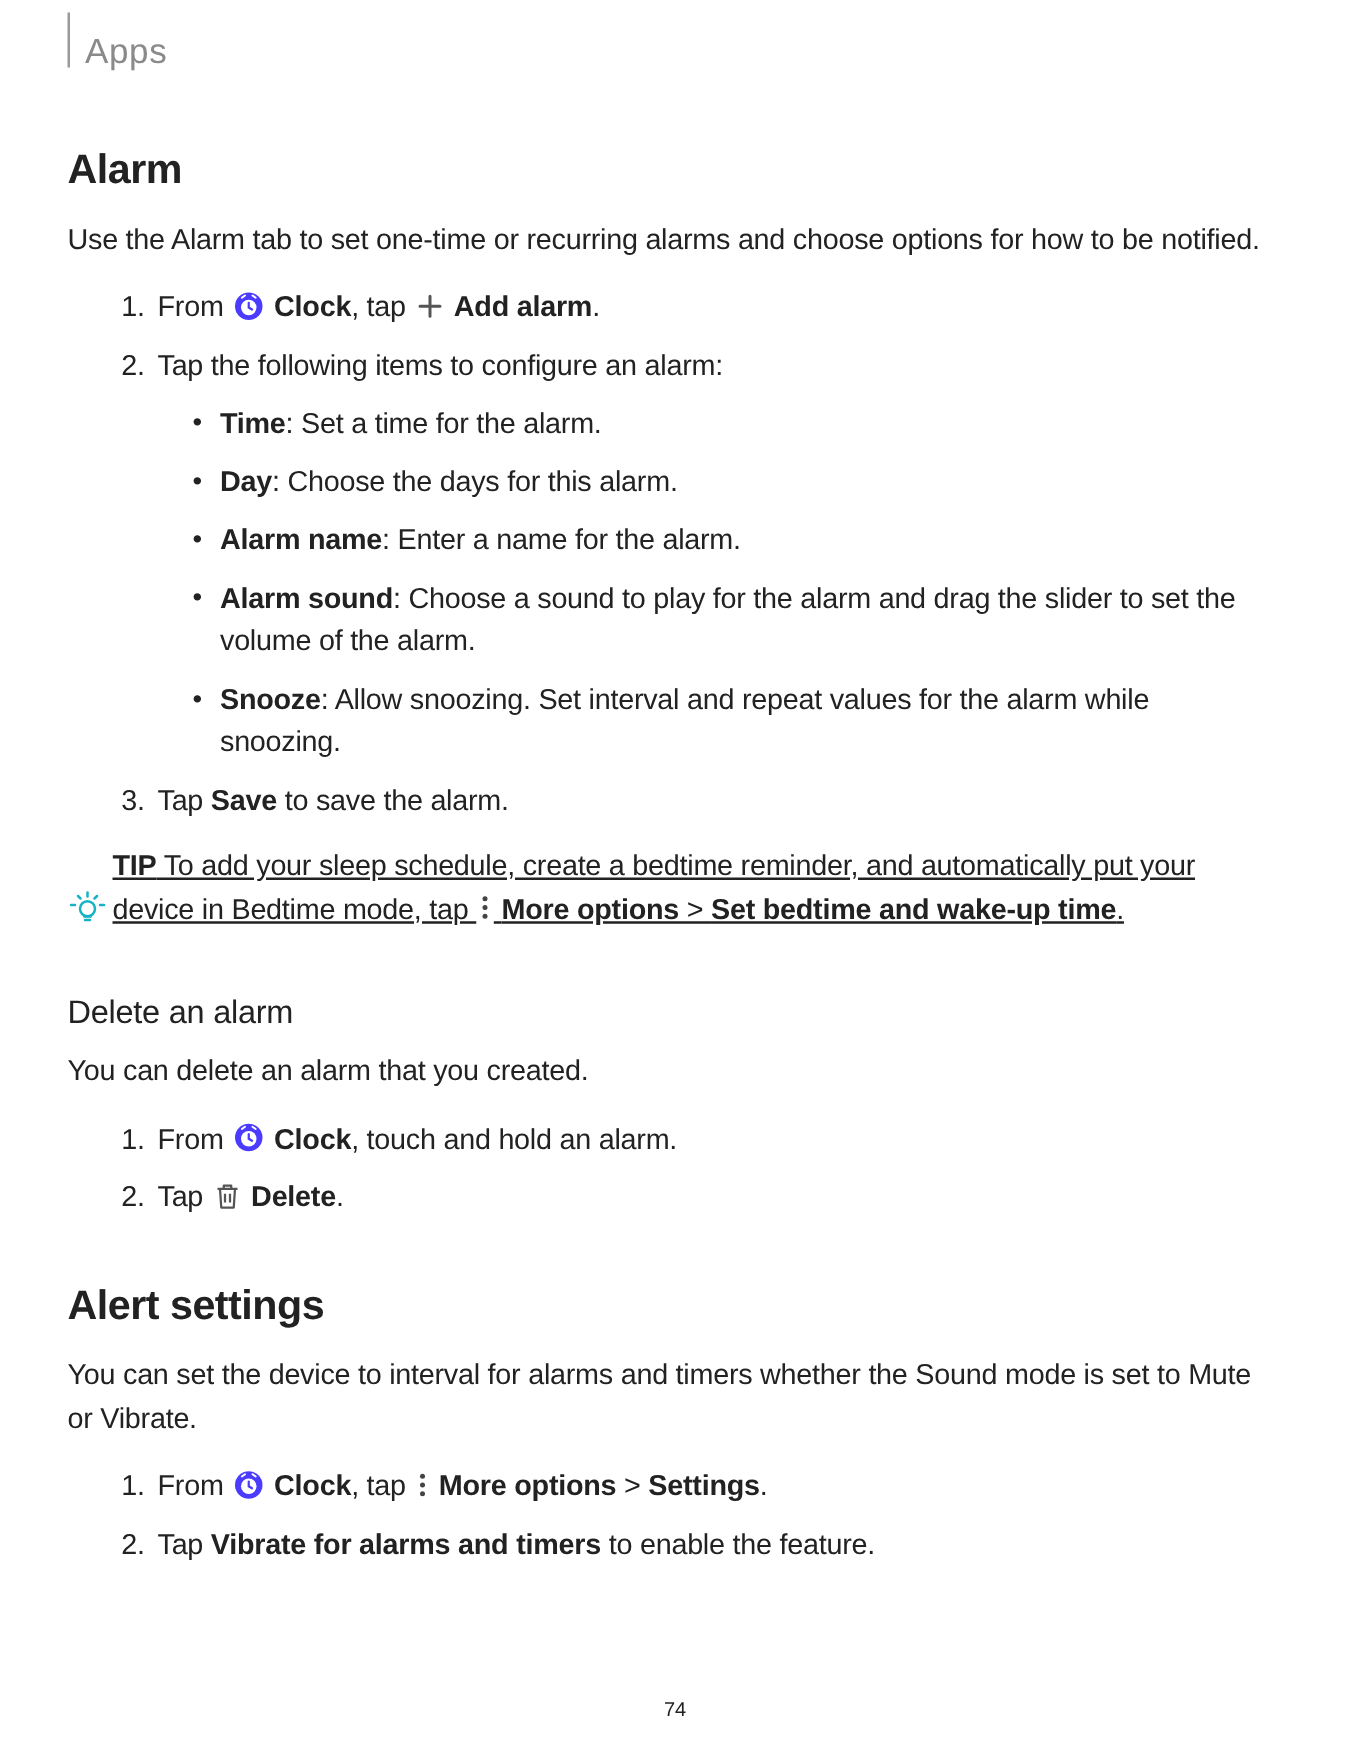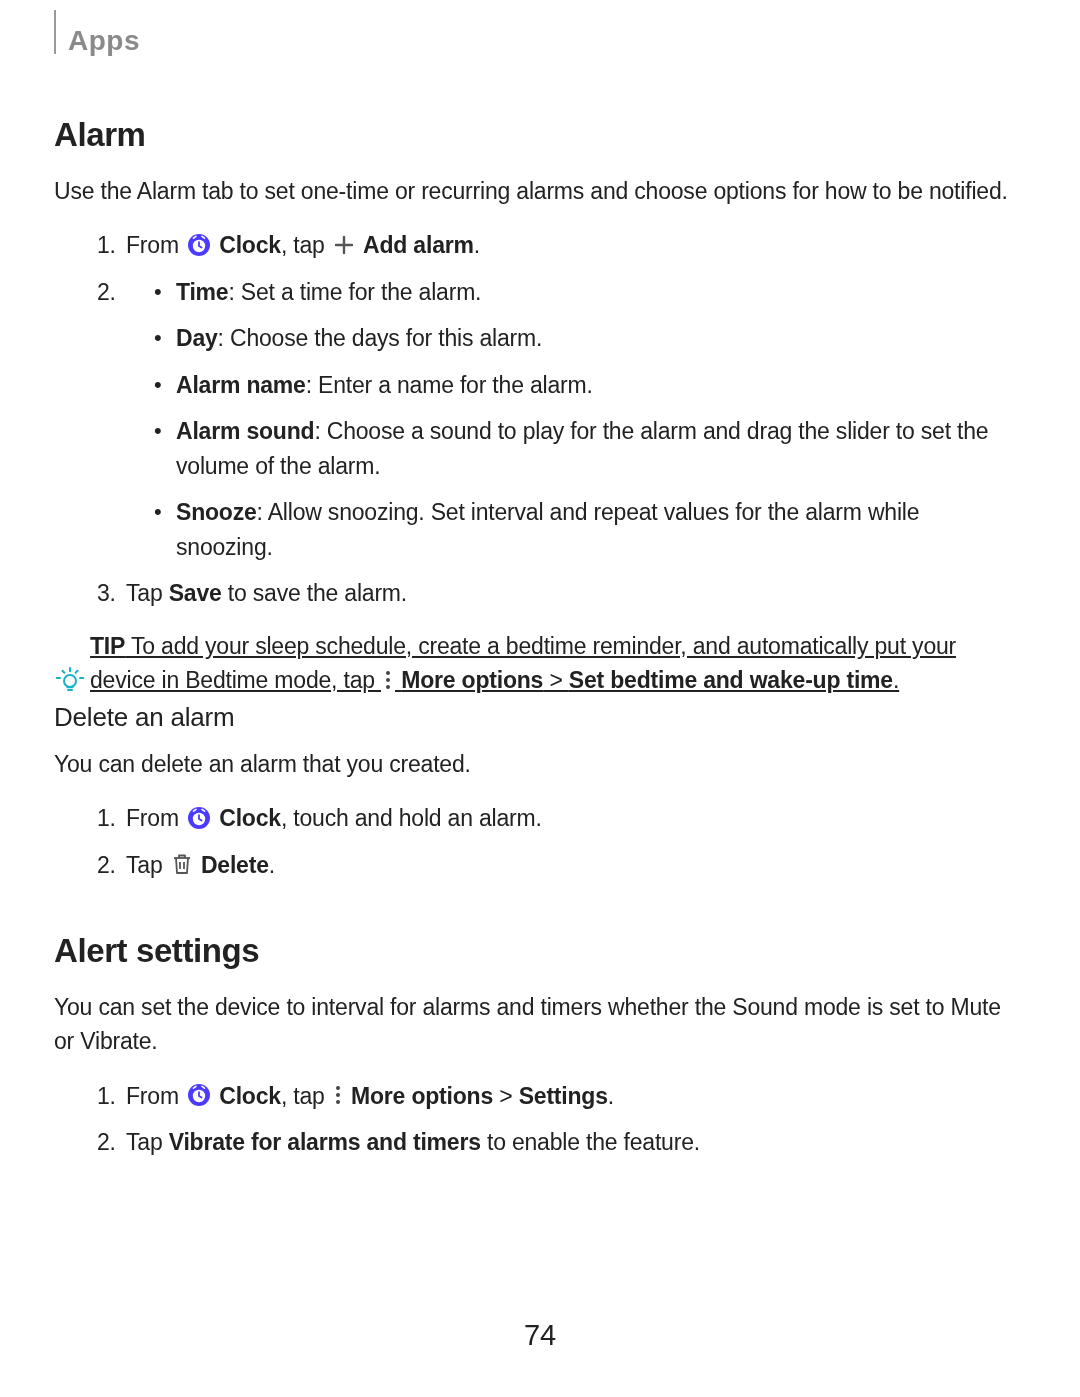--- a/index.html
+++ b/index.html
@@ -23,32 +23,33 @@
   .header-divider {
     width: 2px;
     height: 44px;
     background: #9a9a9a;
     margin-right: 12px;
     margin-top: -10px;
   }
   .header-label {
     color: #8a8a8a;
     font-size: 28px;
-    font-weight: 700;
+    font-weight: 400;
     letter-spacing: 0.5px;
   }
   h2.section-title {
     font-size: 33px;
     font-weight: 600;
     margin-bottom: 14px;
     letter-spacing: -0.4px;
   }
   h3.subsection-title {
     font-size: 26px;
     font-weight: 400;
+    margin-top: 46px;
     margin-bottom: 10px;
     letter-spacing: -0.2px;
   }
   p.intro {
     margin-bottom: 20px;
   }
   ol.steps {
     list-style: decimal;
     padding-left: 68px;
     margin-top: 6px;
@@ -101,25 +102,25 @@
     justify-content: center;
     padding-top: 2px;
     margin-left: -4px;
   }
   .tip-body {
     flex: 1;
     padding-left: 0px;
   }
   .page-num {
     position: absolute;
-    bottom: 40px;
+    bottom: 16px;
     left: 0;
     width: 100%;
     text-align: center;
-    font-size: 29px;
+    font-size: 16px;
   }
 </style>
 </head>
 <body>
 
 <div class="header-bar">
   <div class="header-divider"></div>
   <div class="header-label">Apps</div>
 </div>
 
@@ -141,20 +142,21 @@
     <span class="bold">Clock</span><span>, tap </span>
     <span class="icon">
       <svg width="22" height="22" viewBox="0 0 22 22">
         <path d="M11 3 V19 M3 11 H19" stroke="#555" stroke-width="2.4" stroke-linecap="round"></path>
       </svg>
     </span>
     <span class="bold">Add alarm</span><span>.</span>
   </li>
 
   <li>
+    <span>Tap the following items to configure an alarm:</span>
     <ul class="bullets">
       <li><span class="bold">Time</span><span>: Set a time for the alarm.</span></li>
       <li><span class="bold">Day</span><span>: Choose the days for this alarm.</span></li>
       <li><span class="bold">Alarm name</span><span>: Enter a name for the alarm.</span></li>
       <li><span class="bold">Alarm sound</span><span>: Choose a sound to play for the alarm and drag the slider to set the volume of the alarm.</span></li>
       <li><span class="bold">Snooze</span><span>: Allow snoozing. Set interval and repeat values for the alarm while snoozing.</span></li>
     </ul>
   </li>
 
   <li>

